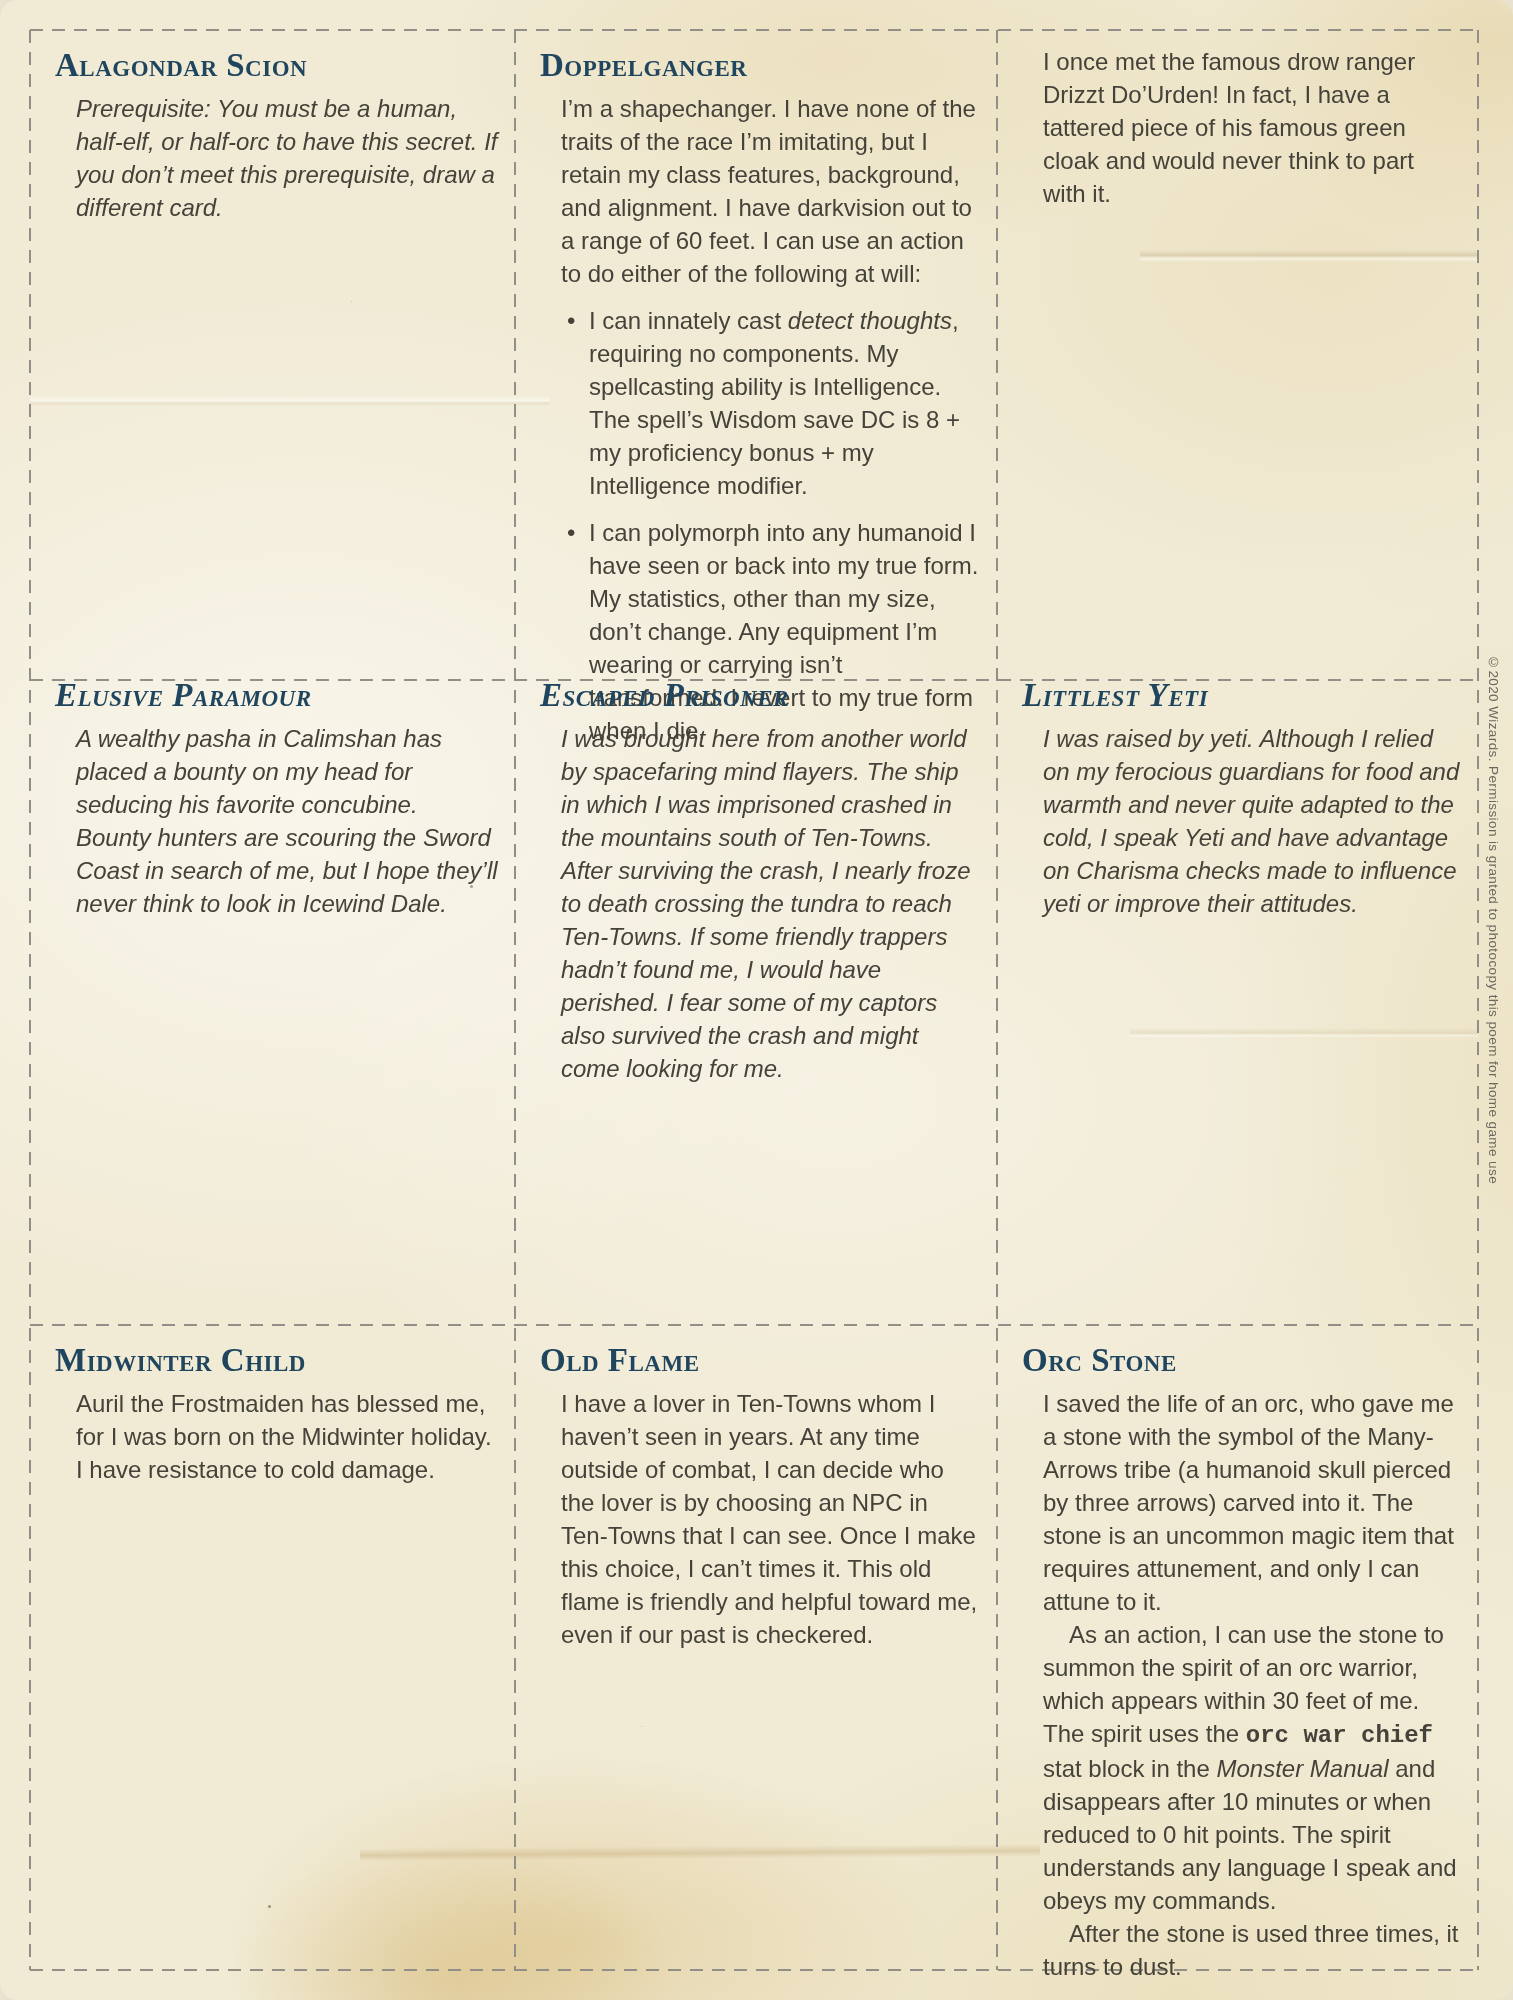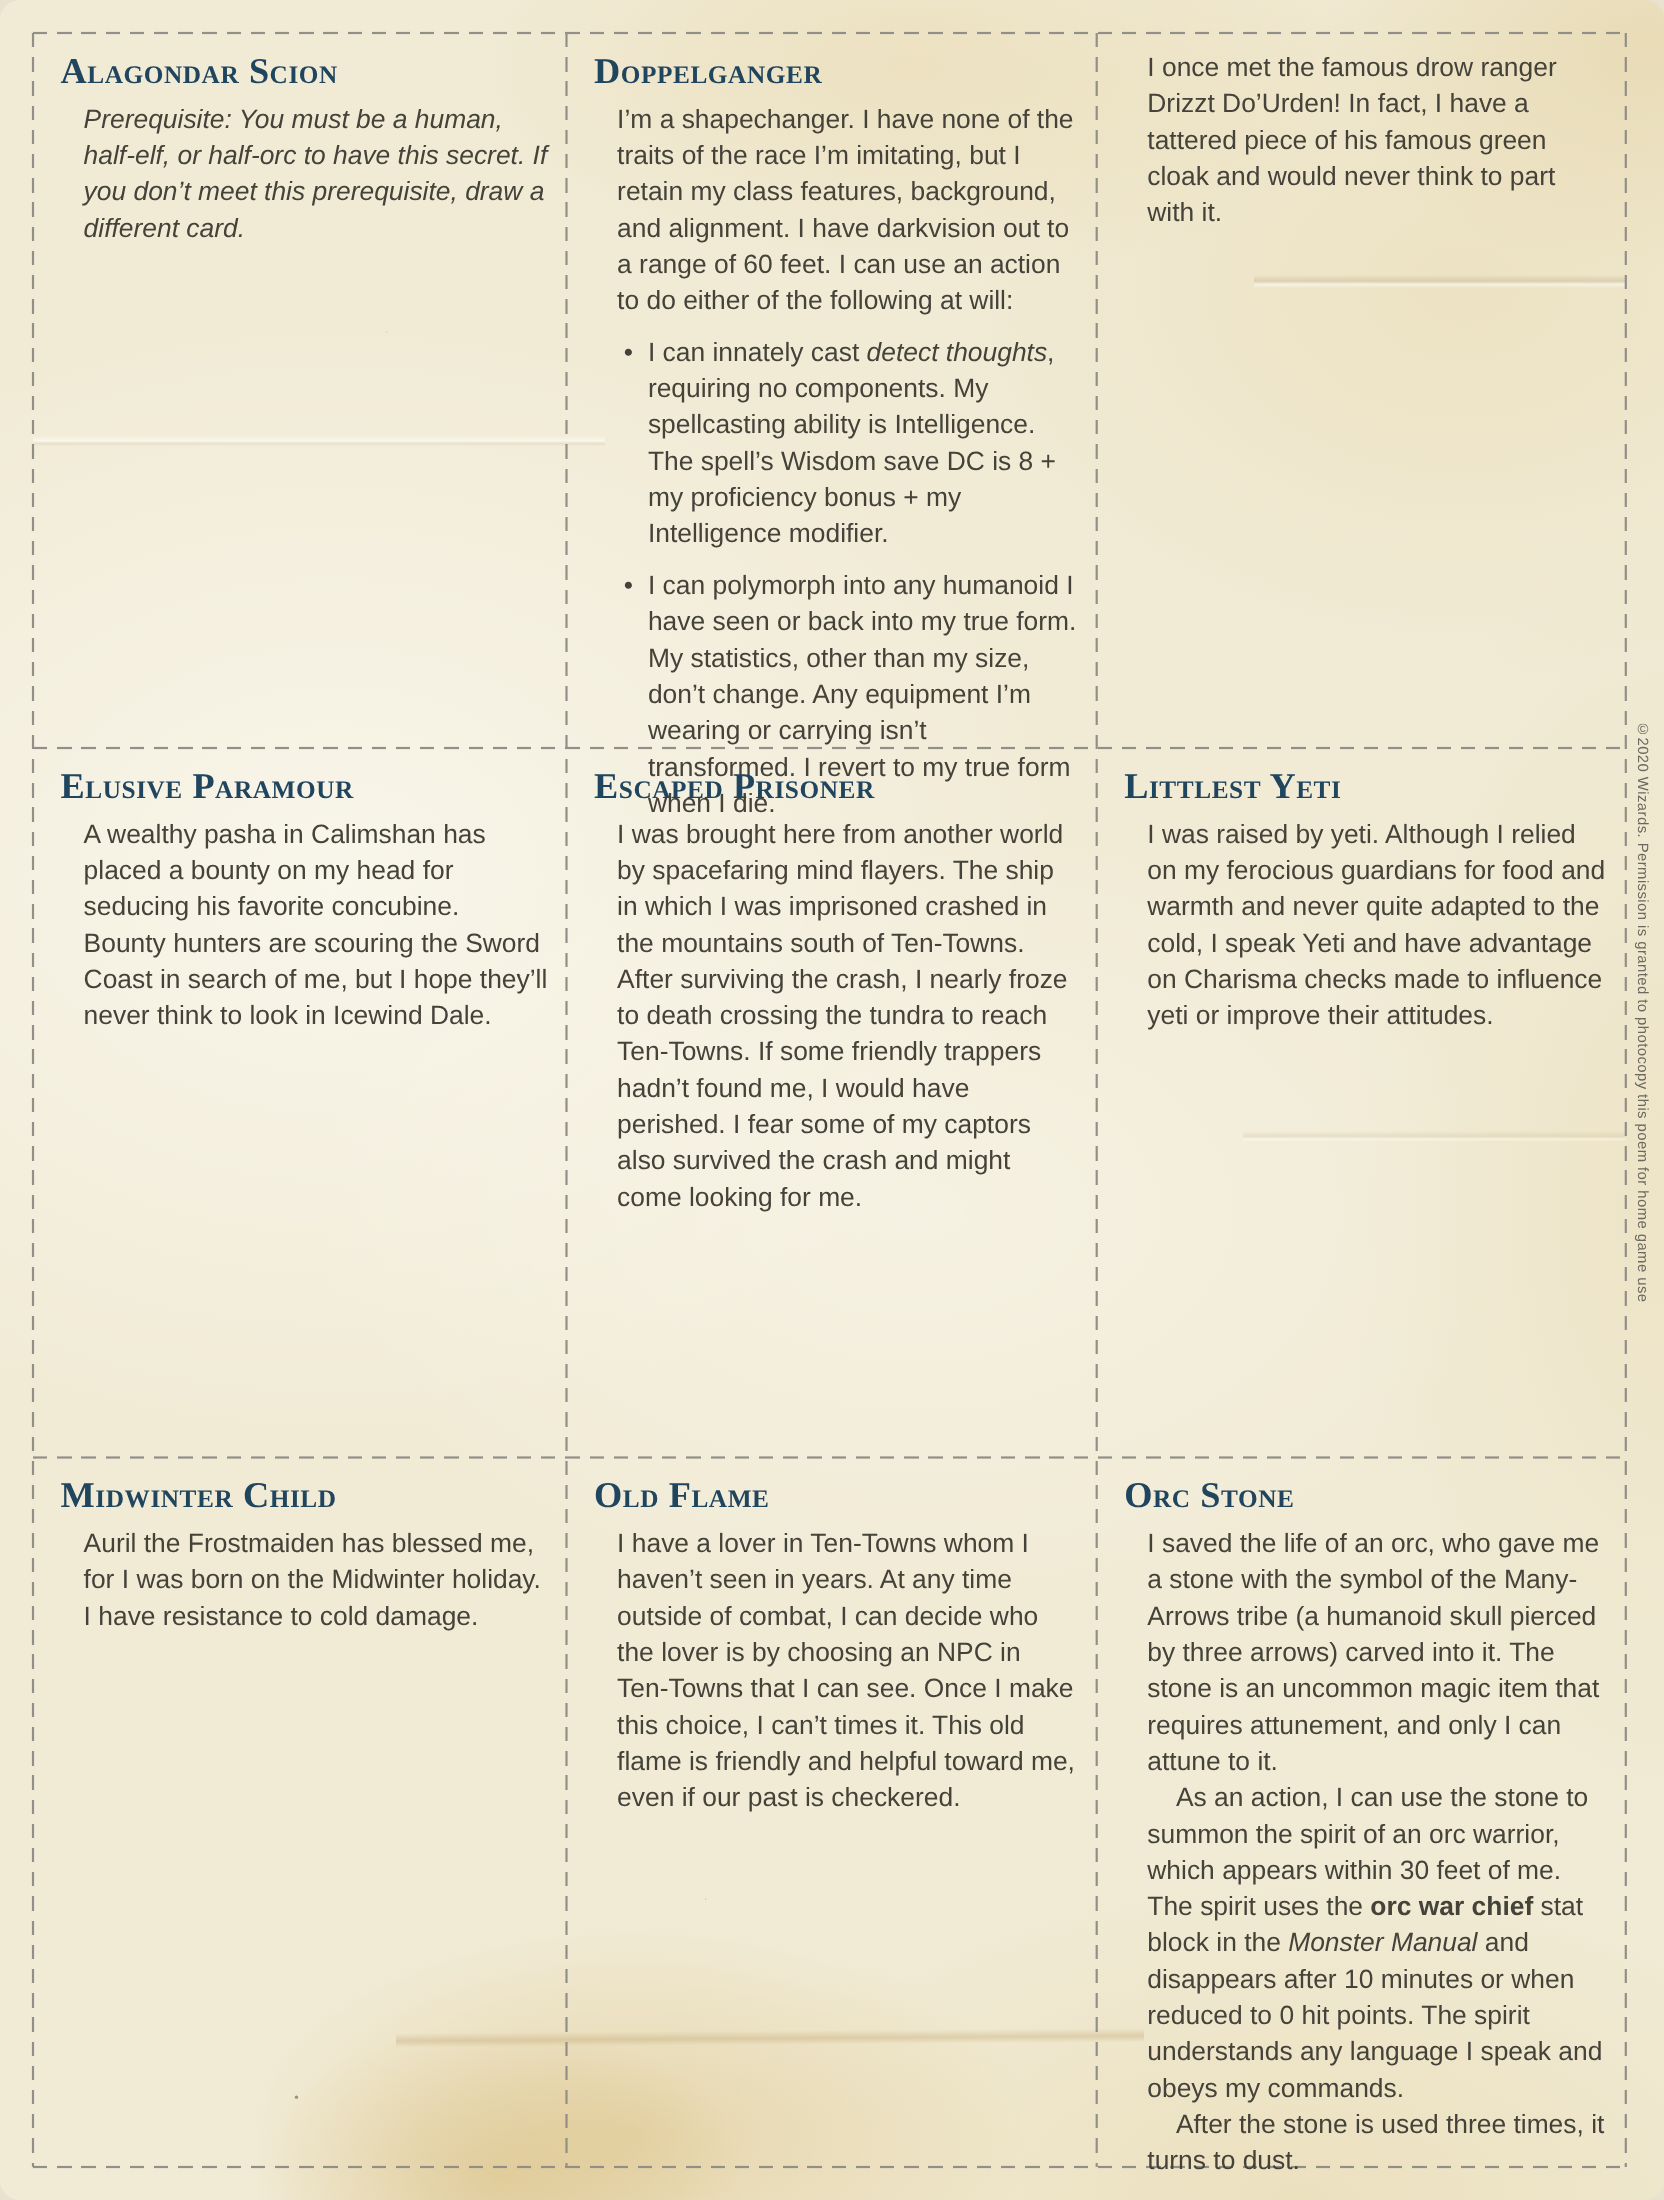--- a/index.html
+++ b/index.html
@@ -39,42 +39,42 @@
   #cut-left{left:29px;top:30px;height:1940px;}
   #cut-col1{left:514px;top:30px;height:1940px;}
   #cut-col2{left:996px;top:30px;height:1940px;}
   #cut-right{left:1477px;top:30px;height:1940px;}
   
   .card{position:absolute;box-sizing:border-box;padding:15px 16px 0 25px;}
   .c0{left:30px;width:484px;}
   .c1{left:515px;width:481px;}
   .c2{left:997px;width:480px;}
   .r0{top:30px;height:650px;}
-  .r1{top:680px;height:645px;}
+  .r1{top:660px;height:645px;font-style:italic;}
   .r2{top:1325px;height:645px;}
   .card .title{
     margin:0 0 7px 0;
     font-family:"Liberation Serif",serif;
     font-variant:small-caps;
     font-weight:700;
     font-size:33px;line-height:40px;
     letter-spacing:.5px;
     color:var(--heading);
   }
   .card .body{
     font-size:24px;line-height:33px;
     color:var(--body);
     margin-left:21px;
   }
   .card .body p{margin:0;}
   .card .body p + p{margin-top:22px;}
   .card .body p + p.ind{margin-top:0;}
   .card .body .it{font-style:italic;}
   .card .body .i{font-style:italic;}
-  .card .body .b{font-weight:700;}
+  .card .body .b{font-weight:700;font-family:Liberation Mono, monospace;}
   .card .body .ind{text-indent:26px;}
   .bullet{display:flex;margin-top:14px;}
   .bullet .dot{flex:0 0 28px;padding-left:6px;box-sizing:border-box;}
   
   .copyright{
     position:absolute;left:1486px;top:655px;
     writing-mode:vertical-rl;
     font-size:13.5px;letter-spacing:.4px;
     color:var(--copyright);
     white-space:nowrap;

